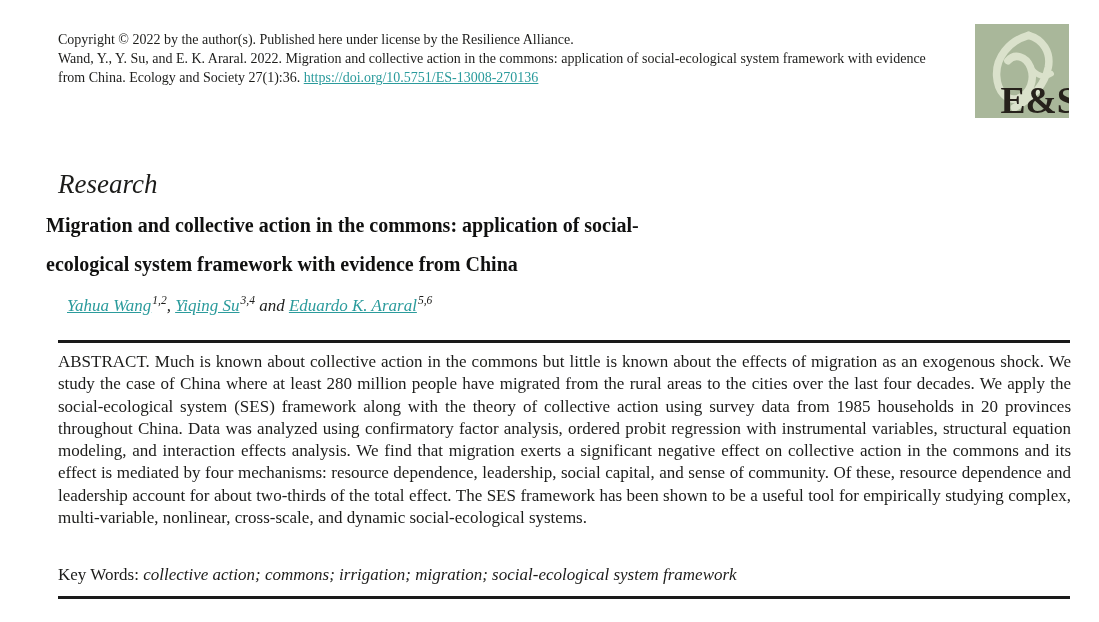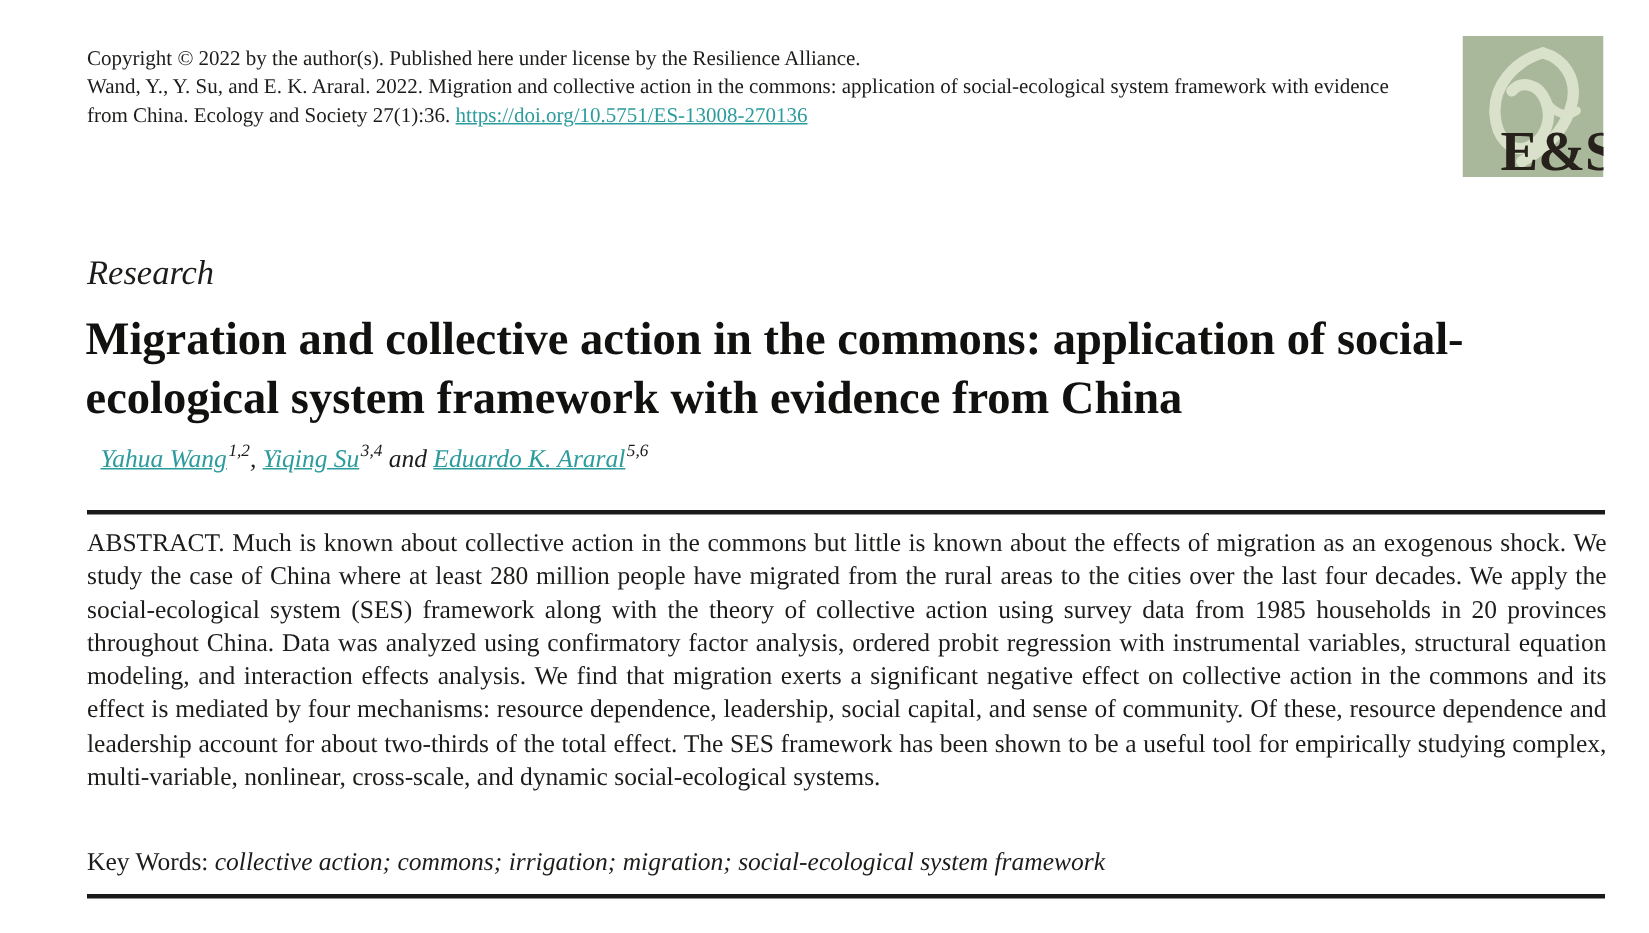--- a/index.html
+++ b/index.html
@@ -38,30 +38,30 @@
     height: 96px;
   }
   .logo svg { display: block; width: 100%; height: 100%; }
 
   
   .section-label {
     position: absolute;
     left: 45px;
     top: 169px;
     font-style: italic;
-    font-size: 23px;
+    font-size: 27px;
   }
 
   
   .title {
     position: absolute;
-    left: 44px;
+    left: 33px;
     top: 206px;
     font-weight: bold;
-    font-size: 31px;
+    font-size: 20px;
     line-height: 39px;
     white-space: nowrap;
     color: #111110;
   }
 
   
   .authors {
     position: absolute;
     left: 54px;
     top: 296px;

